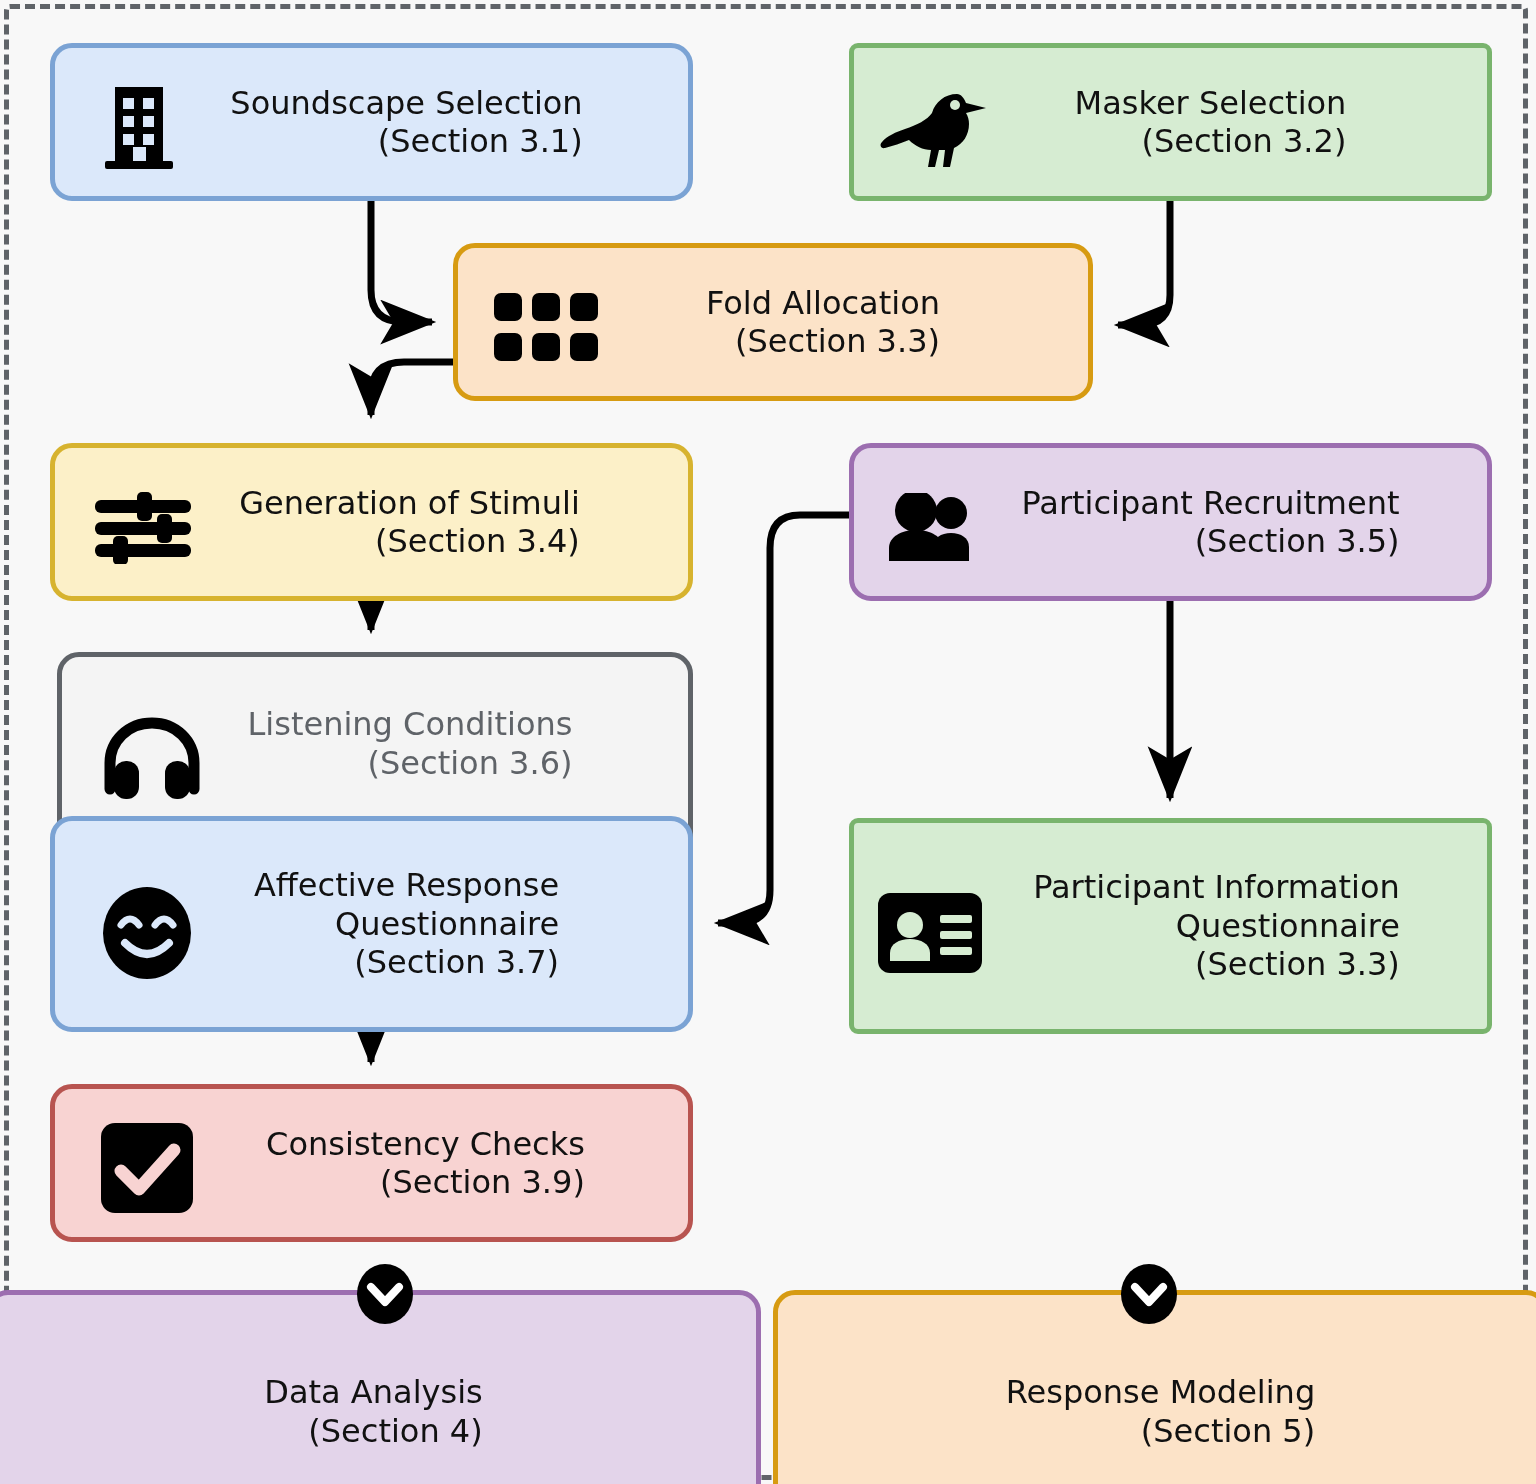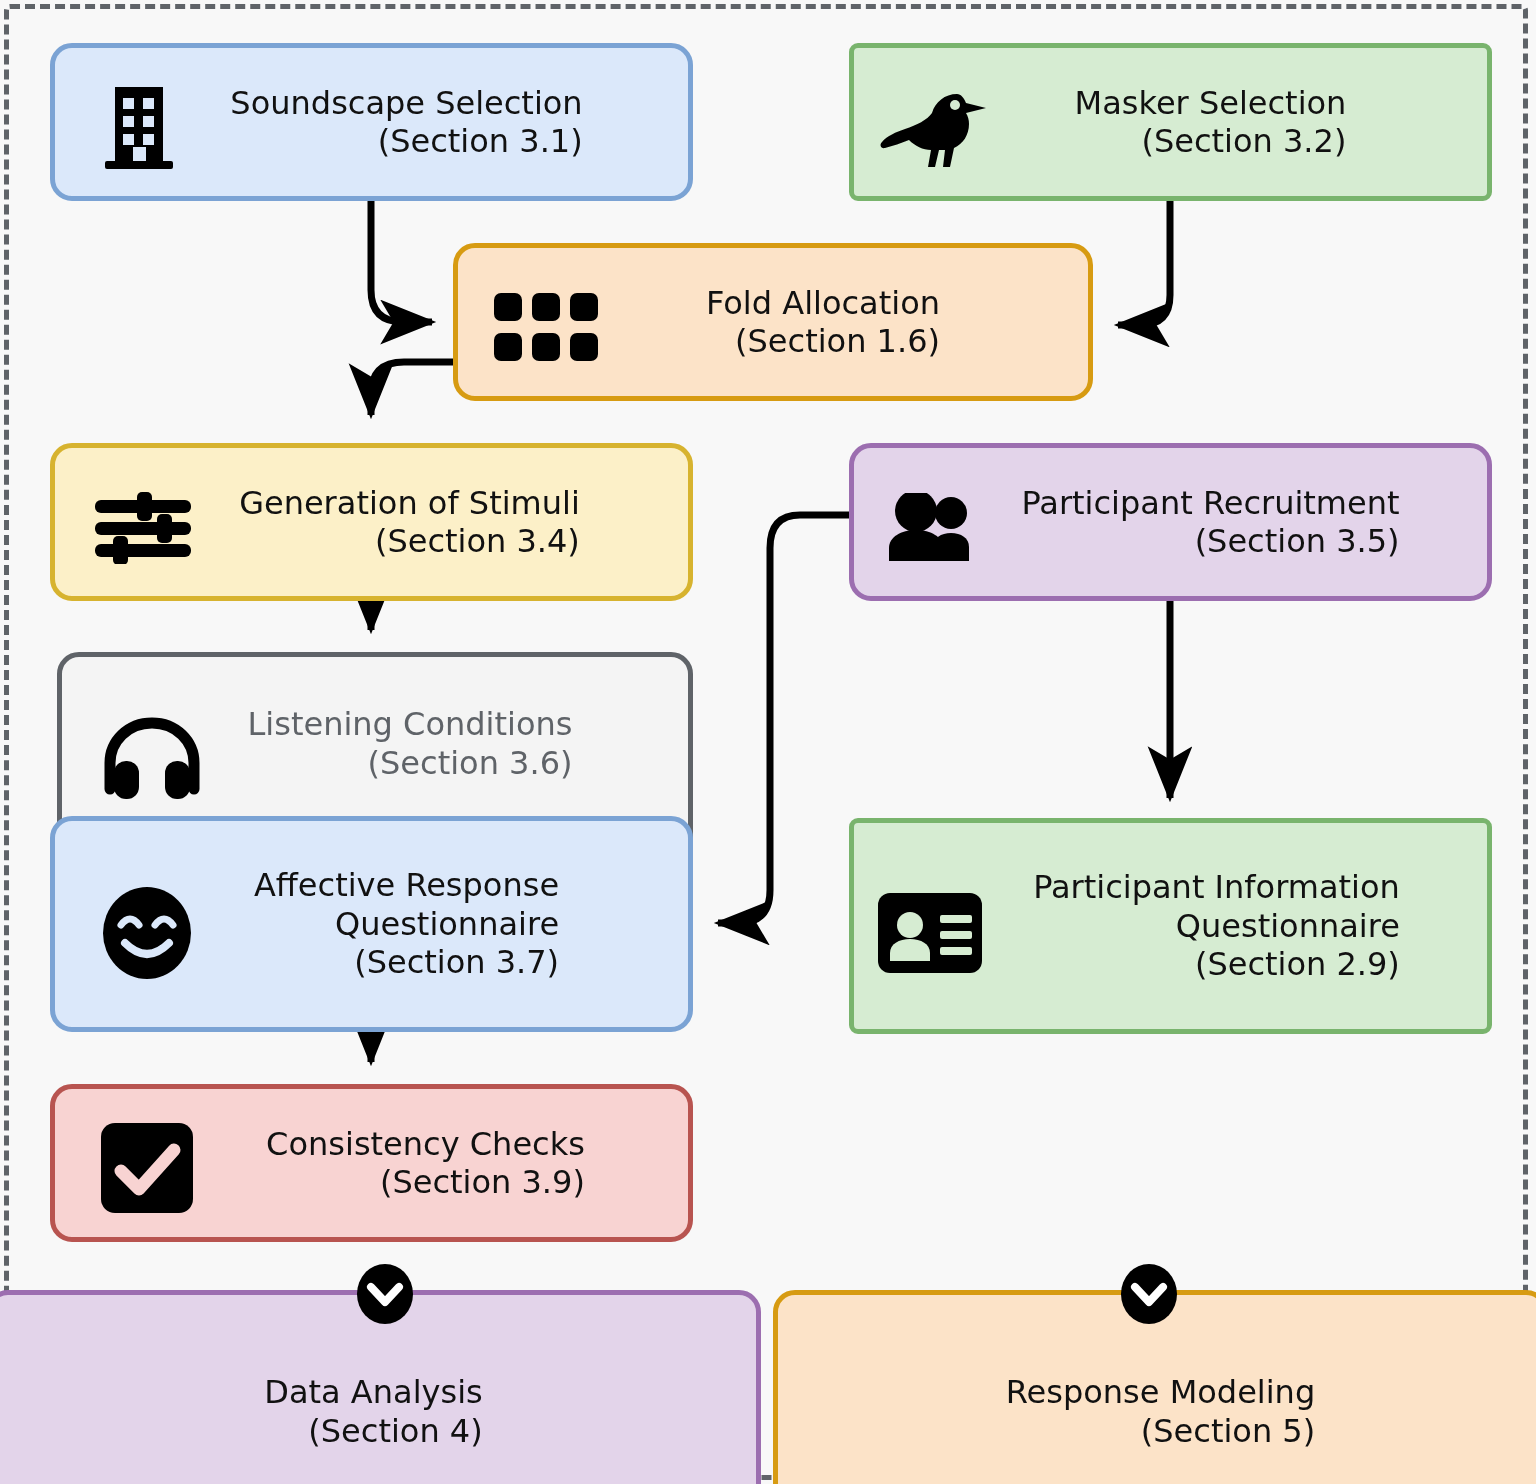--- a/index.html
+++ b/index.html
@@ -147,21 +147,21 @@
       <svg width="110" height="68" viewBox="0 0 110 68" aria-hidden="true">
         <rect x="0" y="0" width="28" height="28" rx="7" fill="#000"></rect>
         <rect x="38" y="0" width="28" height="28" rx="7" fill="#000"></rect>
         <rect x="76" y="0" width="28" height="28" rx="7" fill="#000"></rect>
         <rect x="0" y="40" width="28" height="28" rx="7" fill="#000"></rect>
         <rect x="38" y="40" width="28" height="28" rx="7" fill="#000"></rect>
         <rect x="76" y="40" width="28" height="28" rx="7" fill="#000"></rect>
       </svg>
     </span>
     <span class="ntext" style="margin-left:100px;">Fold Allocation
-(Section 1.6)</span>
+(Section 3.3)</span>
   </div>
 
   <div class="node yellow" style="left:50px; top:443px; width:643px; height:158px; z-index:10;">
     <span class="nicon" style="left:40px; top:44px;">
       <svg width="100" height="72" viewBox="0 0 100 72" aria-hidden="true">
         <rect x="0" y="8" width="96" height="13" rx="6" fill="#000"></rect>
         <rect x="42" y="0" width="15" height="29" rx="5" fill="#000"></rect>
         <rect x="0" y="30" width="96" height="13" rx="6" fill="#000"></rect>
         <rect x="62" y="22" width="15" height="29" rx="5" fill="#000"></rect>
         <rect x="0" y="52" width="96" height="13" rx="6" fill="#000"></rect>
@@ -217,21 +217,21 @@
         <rect x="0" y="6" width="104" height="80" rx="12" fill="#000"></rect>
         <circle cx="32" cy="38" r="13" fill="#d6ecd2"></circle>
         <path d="M12,74 L12,66 C12,57 21,52 32,52 C43,52 52,57 52,66 L52,74 Z" fill="#d6ecd2"></path>
         <rect x="62" y="28" width="32" height="8" rx="2" fill="#d6ecd2"></rect>
         <rect x="62" y="44" width="32" height="8" rx="2" fill="#d6ecd2"></rect>
         <rect x="62" y="60" width="32" height="8" rx="2" fill="#d6ecd2"></rect>
       </svg>
     </span>
     <span class="ntext" style="margin-left:92px;">Participant Information
 Questionnaire
-(Section 2.9)</span>
+(Section 3.3)</span>
   </div>
 
   <div class="node red" style="left:50px; top:1084px; width:643px; height:158px; z-index:10;padding-left:28px;">
     <span class="nicon" style="left:46px; top:34px;">
       <svg width="92" height="90" viewBox="0 0 92 90" aria-hidden="true">
         <rect x="0" y="0" width="92" height="90" rx="14" fill="#000"></rect>
         <path d="M20,48 L38,66 L73,27" fill="none" stroke="#f8d3d2" stroke-width="13" stroke-linecap="round" stroke-linejoin="round"></path>
       </svg>
     </span>
     <span class="ntext" style="margin-left:80px;">Consistency Checks

